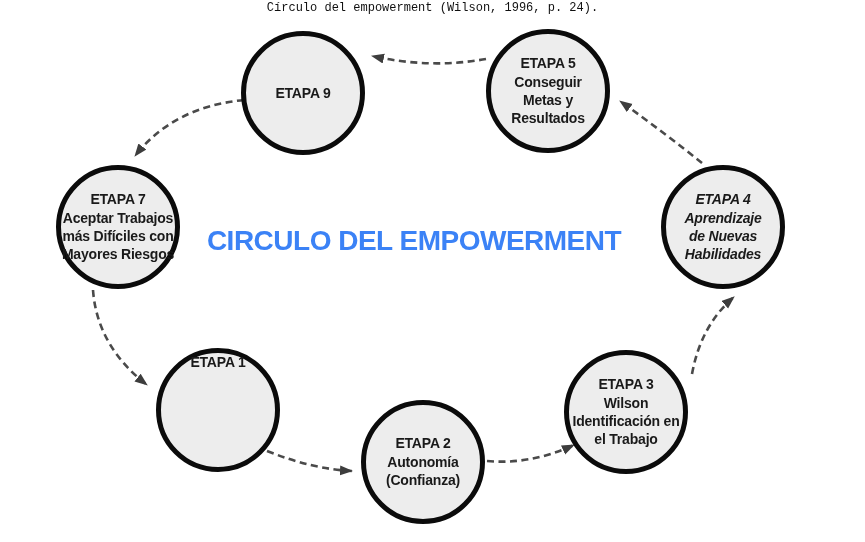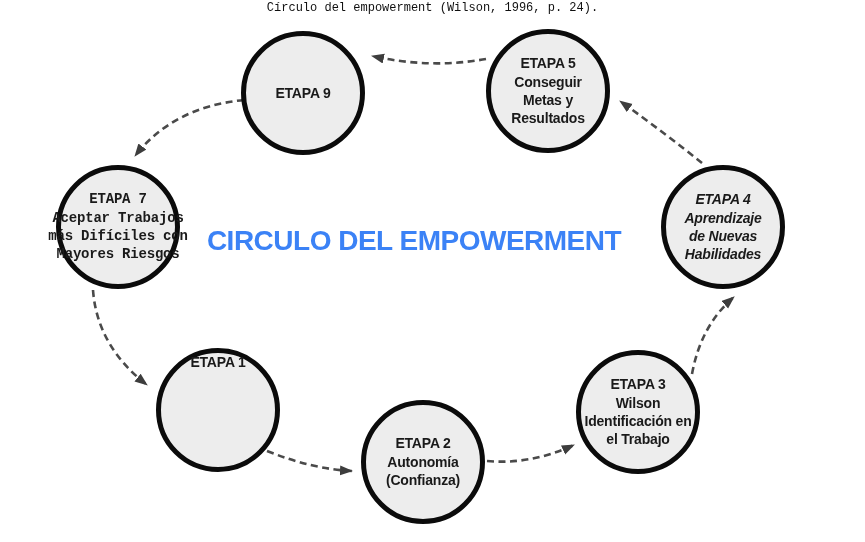--- a/index.html
+++ b/index.html
@@ -63,25 +63,25 @@
   .node .stage-name,
   .node .stage-label {
     font-size: 14px;
     font-weight: bold;
     line-height: 1.32;
     letter-spacing: -0.2px;
     white-space: pre;
   }
   .n1 { left: 156px; top: 348px; justify-content: space-between; }
   .n2 { left: 361px; top: 400px; }
-  .n3 { left: 576px; top: 350px; }
+  .n3 { left: 564px; top: 350px; }
   .n4 { left: 661px; top: 165px; font-style: italic; }
   .n5 { left: 486px; top: 29px;  }
   .n6 { left: 241px; top: 31px;  }
-  .n7 { left: 56px;  top: 165px; font-family: Liberation Mono, monospace; }
+  .n7 { left: 56px;  top: 165px; }
 </style>
 </head>
 <body>
 
 <div class="canvas">
 
   <div class="fig-title">Círculo del empowerment (Wilson, 1996, p. 24).</div>
 
   <svg class="arrows" viewBox="0 0 865 542" xmlns="http://www.w3.org/2000/svg">
     <defs>

